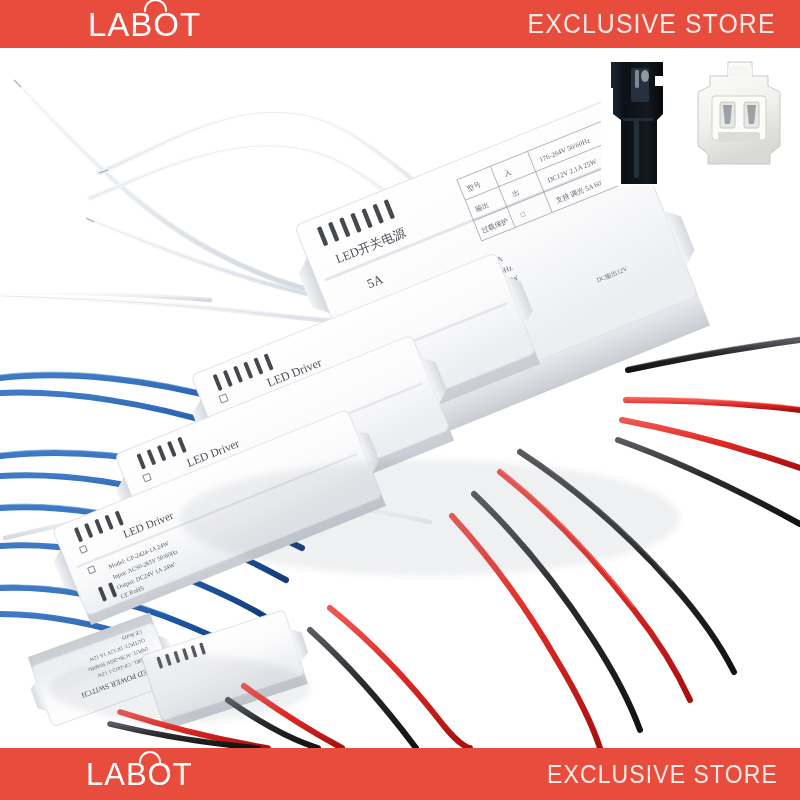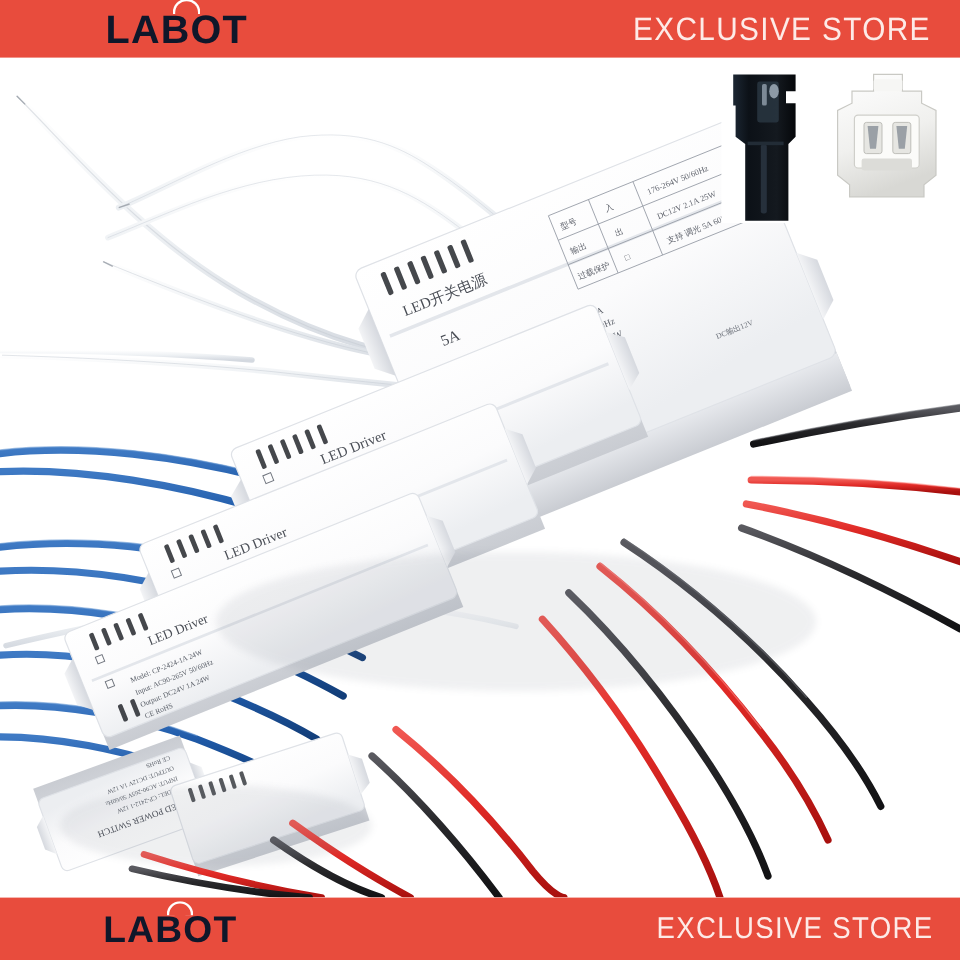--- a/index.html
+++ b/index.html
@@ -15,23 +15,23 @@
   .banner{
     position:absolute;left:0;width:800px;height:48px;
     background:#e84c3d;
     display:flex;align-items:center;
     z-index:60;
   }
   .banner.top{top:0;}
   .banner.bottom{top:748px;height:52px;}
   .brand{
     margin-left:88px;
-    color:#0f172a;
+    color:#ffffff;
     font-size:33px;
-    font-weight:700;
+    font-weight:400;
     letter-spacing:1px;
     line-height:1;
     position:relative;
     font-family:"Liberation Sans", sans-serif;
   }
   .bottom .brand{margin-left:86px;font-size:31px;}
   .brand .arc{
     position:absolute;
     left:56px;top:-9px;
     width:19px;height:11px;

